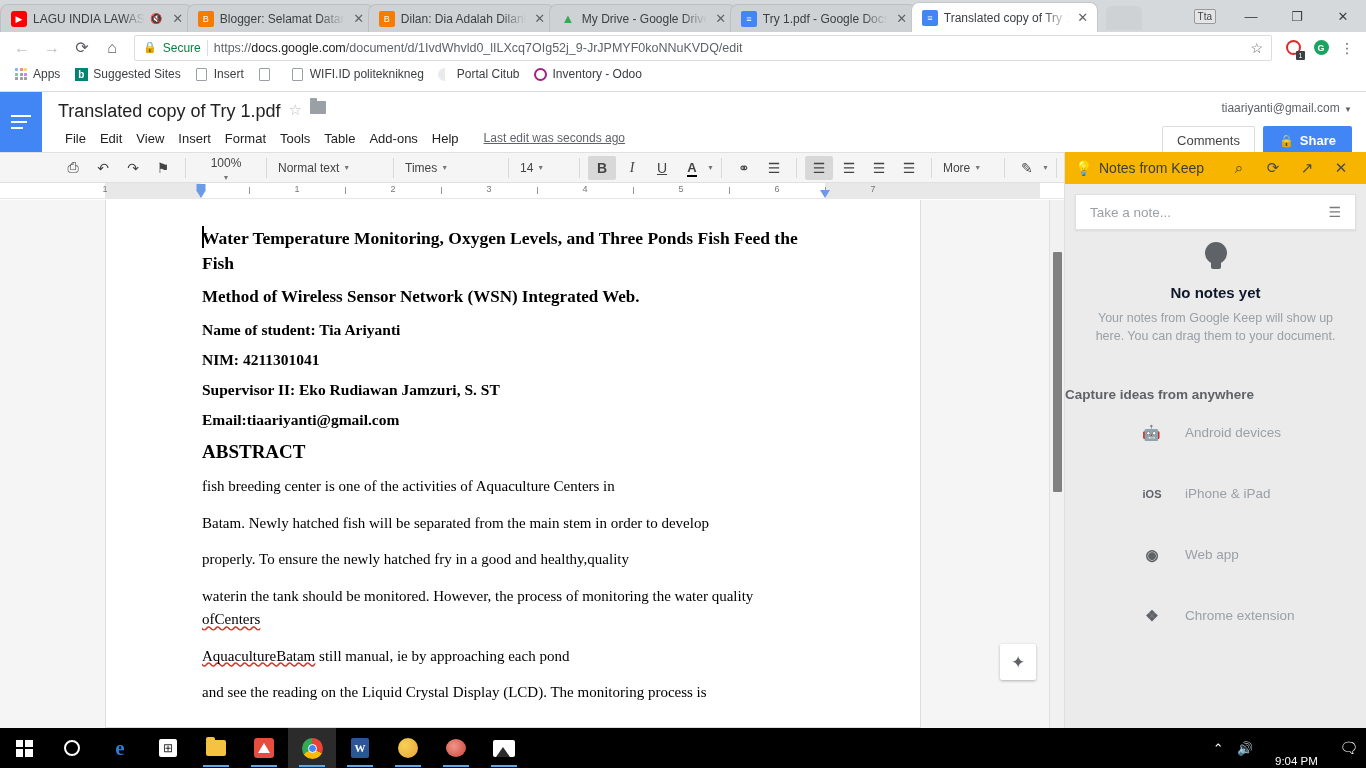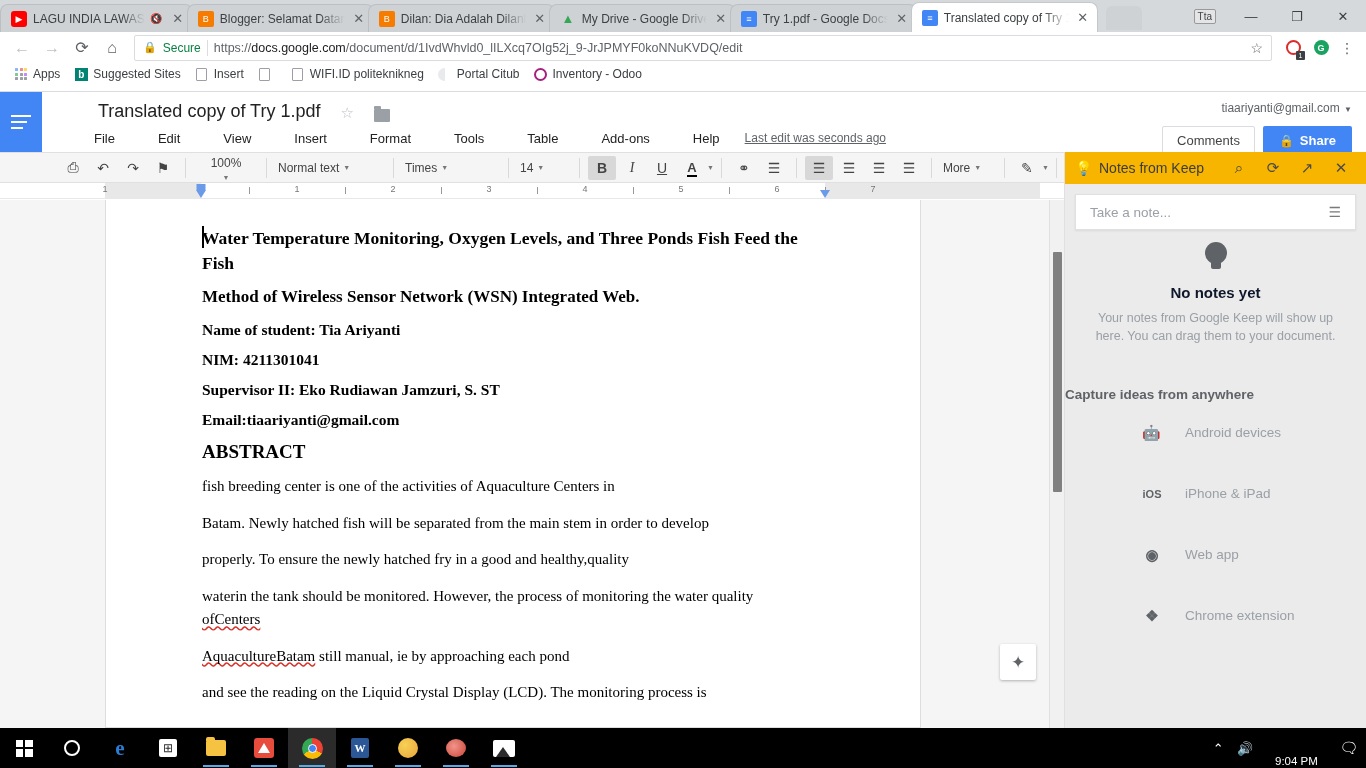--- a/index.html
+++ b/index.html
@@ -148,32 +148,32 @@
     width: 42px; background: #4285f4; display: flex;
     align-items: center; justify-content: center;
     height: 60px;
   }
   .ham-lines { width: 20px; }
   .ham-lines span { display: block; height: 2.5px; background: #fff; margin: 3.5px 0; }
   .ham-lines span:nth-child(2) { width: 16px; }
   .ham-lines span:nth-child(3) { width: 12px; }
 
   .doc-titlewrap { padding: 9px 0 0 16px; flex: 1; }
-  .doc-title-row { display: flex; align-items: flex-end; gap: 20px; margin-left: 40px; }
+  .doc-title-row { display: flex; align-items: flex-start; gap: 8px; }
   .doc-title { font-size: 18px; color: #222; font-weight: 400; }
   .star-btn { color: #bdc1c6; font-size: 15px; }
   .folder-btn {
     width: 16px; height: 13px; background: #9aa0a6; border-radius: 1px; position: relative;
   }
   .folder-btn::before {
     content:""; position:absolute; top:-3px; left:0; width:7px; height:3px;
     background:#9aa0a6; border-radius:1px 1px 0 0;
   }
   .menubar { display: flex; gap: 0; margin-top: 6px; font-size: 13px; color: #222; }
-  .menubar .mi { padding: 3px 7px; margin-left: 29px; }
+  .menubar .mi { padding: 3px 7px; }
   .lastedit {
     font-size: 12px; color: #5f6368; padding: 3px 8px;
     text-decoration: underline; margin-left: 10px;
   }
 
   .acct-area { position: absolute; right: 14px; top: 6px; text-align: right; }
   .acct-email { font-size: 12px; color: #5f6368; }
   .acct-caret { font-size: 8px; color: #5f6368; }
   .hdr-btns { display: flex; gap: 8px; justify-content: flex-end; margin-top: 10px; }
   .btn-comments {

